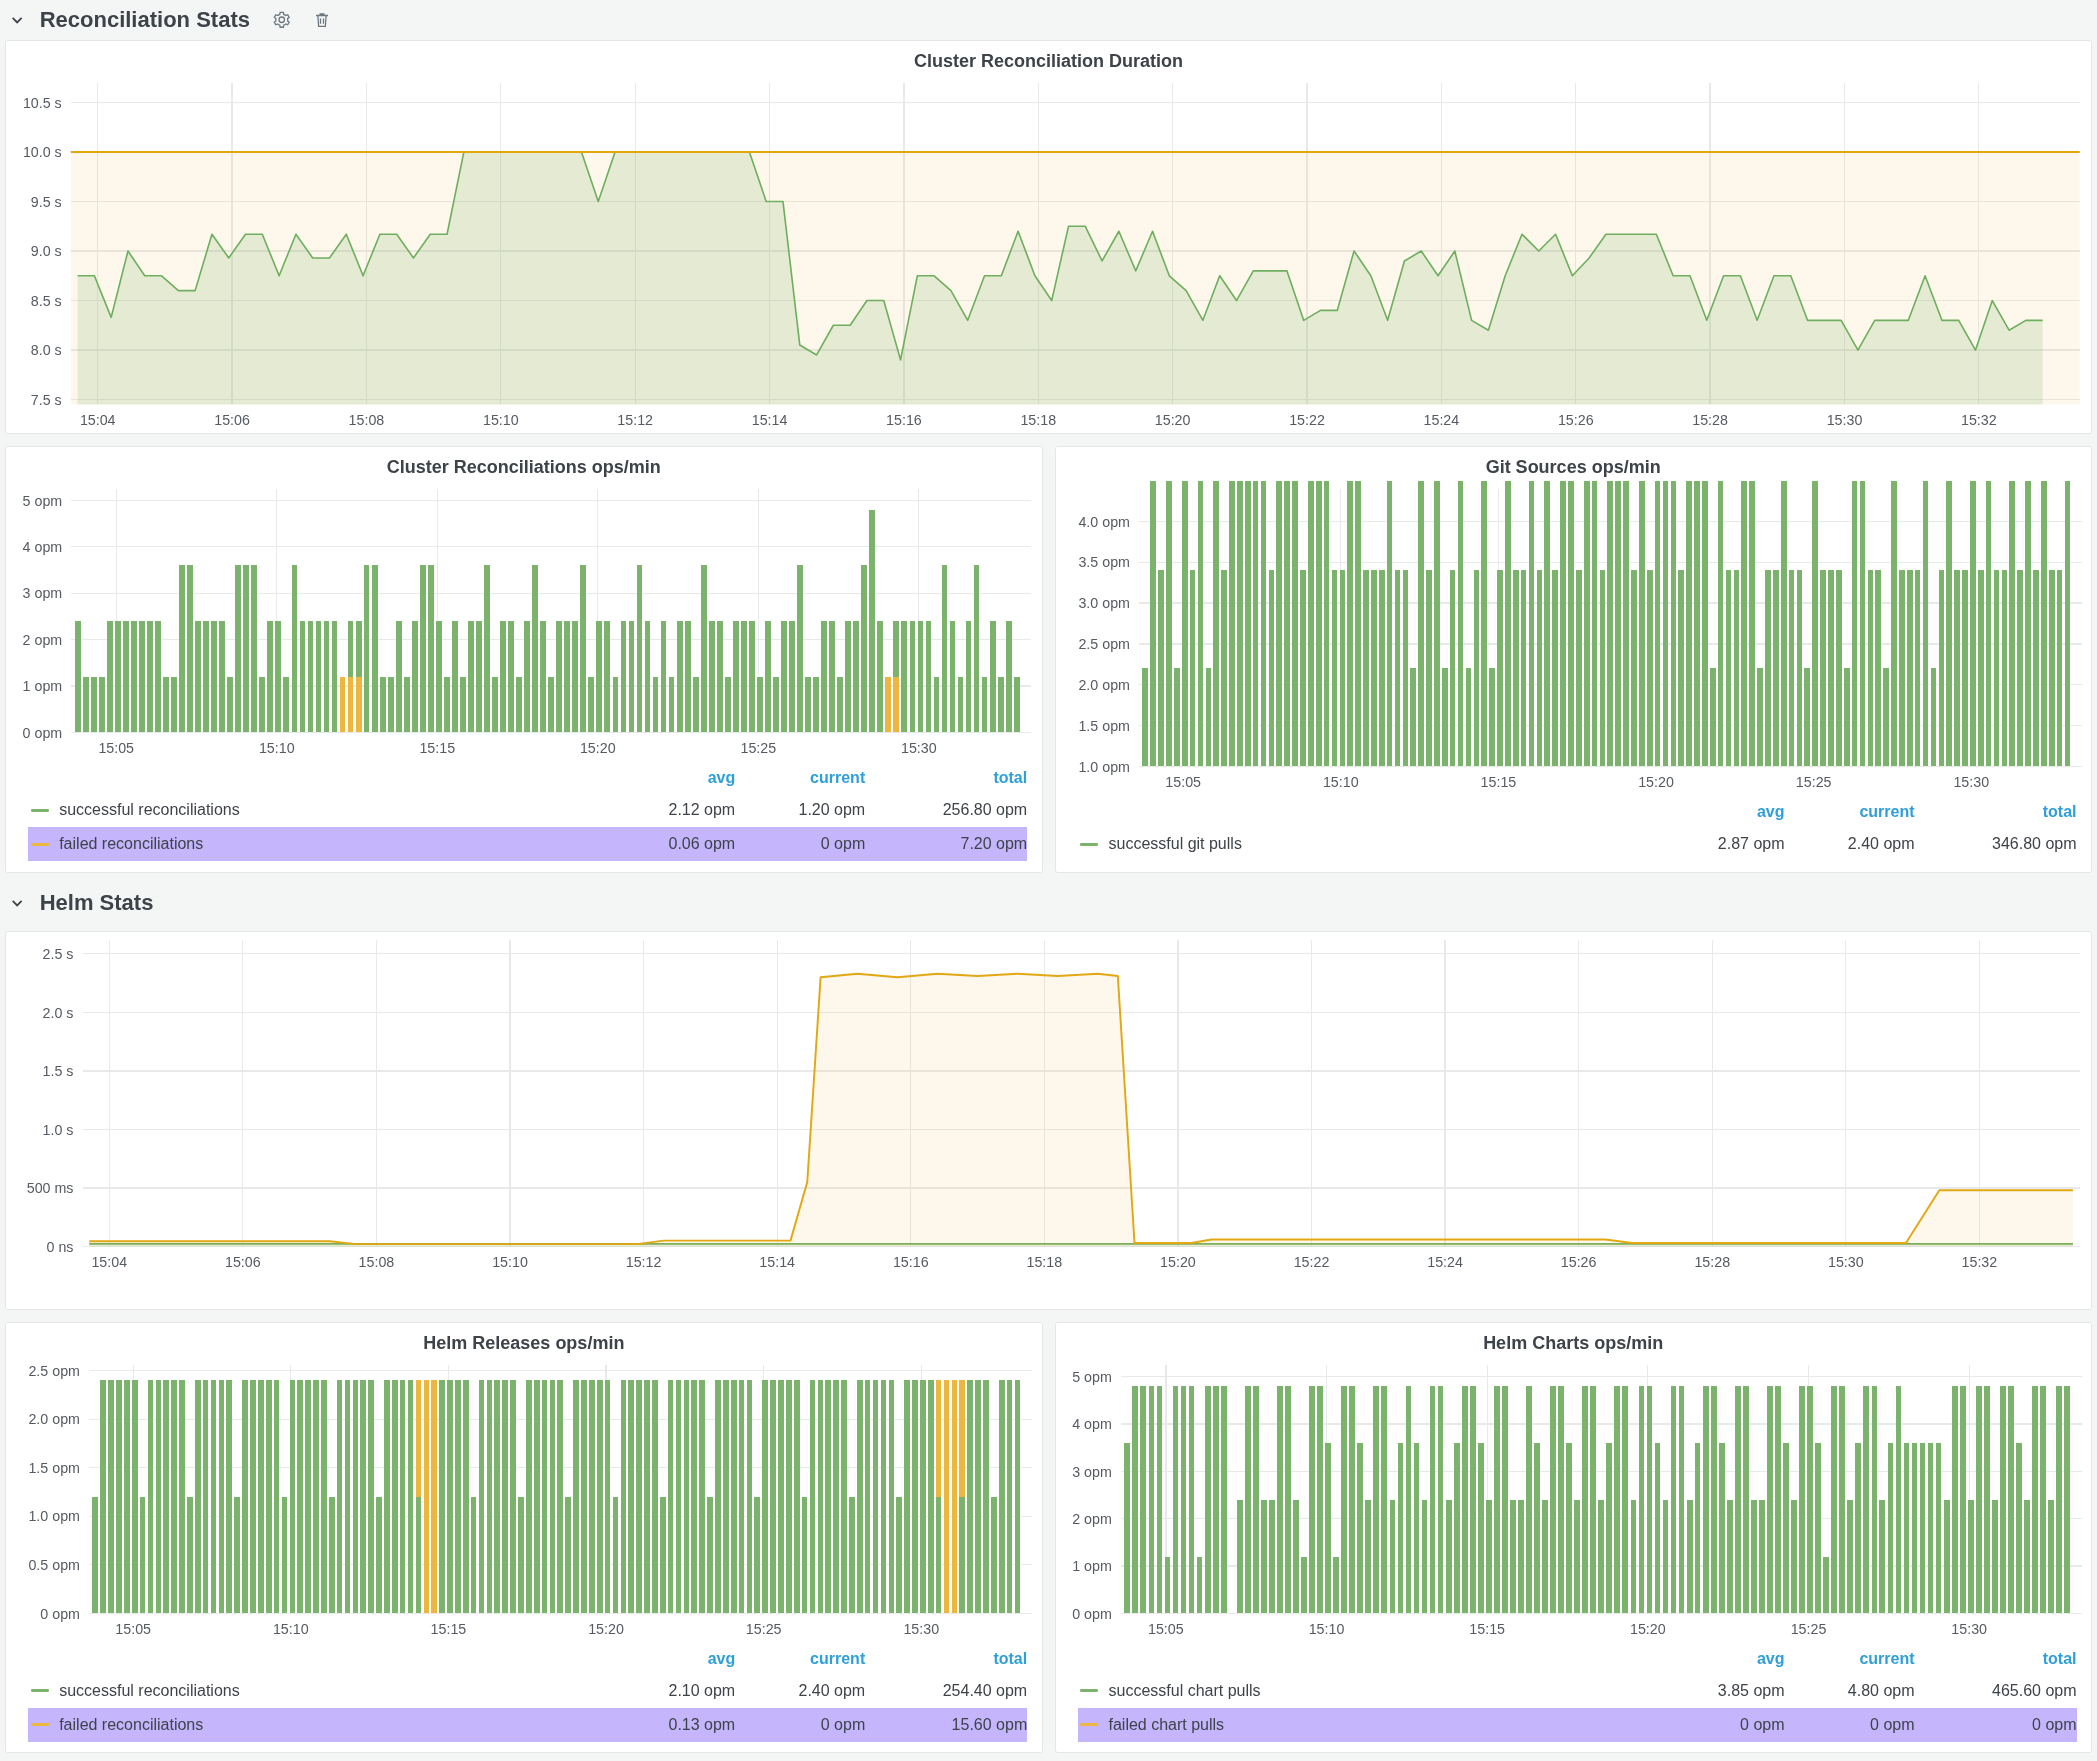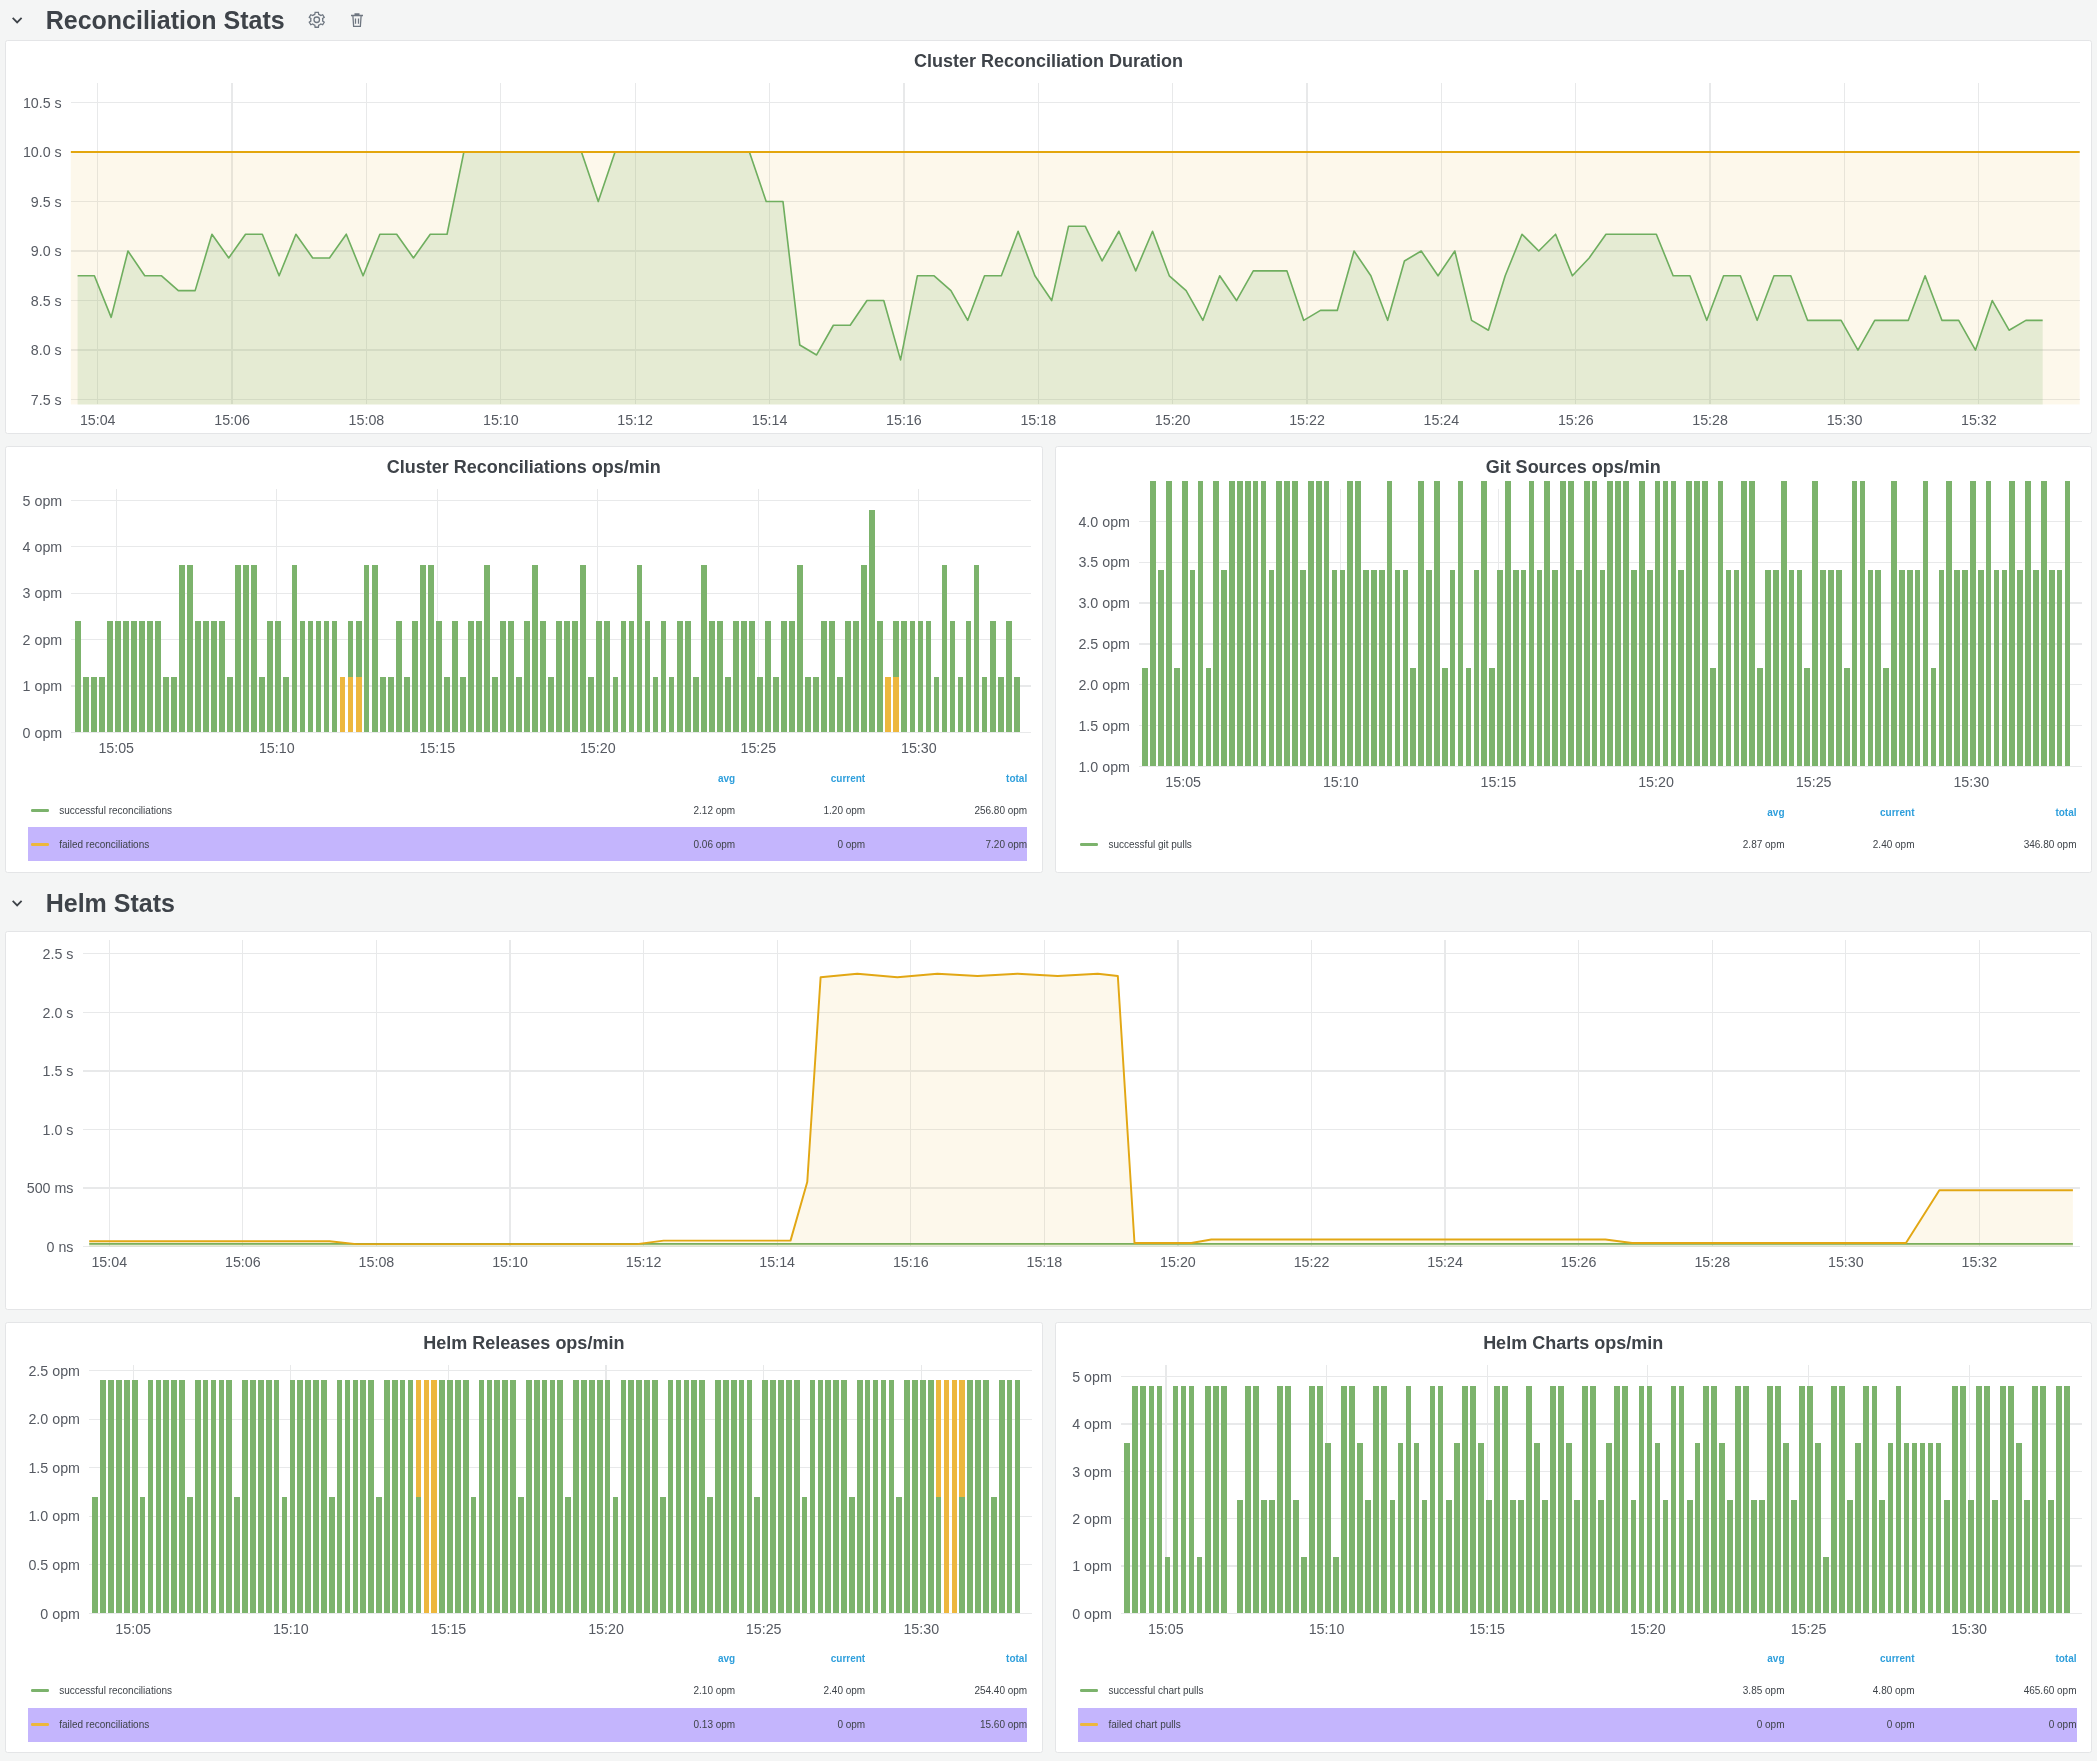--- a/index.html
+++ b/index.html
@@ -3,41 +3,41 @@
 <meta charset="utf-8">
 <style>
   html,body{margin:0;padding:0}
   body{
     width:2097px;height:1761px;overflow:hidden;box-sizing:border-box;
     background:#f4f5f5;color:#3e4349;
     font-family:"Liberation Sans",sans-serif;
     padding:0 5.2px;
   }
   .section-header{display:flex;align-items:center;height:40px;padding:0 5.2px}
-  .sh-title{font-size:25px;font-weight:700;margin-left:21px}
+  .sh-title{font-size:22px;font-weight:700;margin-left:15px}
   .sh-icon{margin-left:22px;cursor:pointer;display:flex;align-items:center}
   .row{display:flex;gap:12px}
   .panel{
     background:#fff;border:1.3px solid #e4e5e7;border-radius:2.6px;
     display:flex;flex-direction:column;min-width:0;box-sizing:border-box;
   }
   .panel-full{width:100%}
   .half{flex:1 1 0}
   #p1{height:394px;margin-bottom:11.7px}
   .row2 .panel{height:427px}
   .helm-header{margin-top:15.6px;margin-bottom:13px;height:30px}
   #p4{height:379px;margin-bottom:11.7px}
   .row3 .panel{height:431px}
   .panel-title{
     text-align:center;font-size:18px;font-weight:600;color:#3e4349;
     padding:10.4px 0 2.6px;flex:0 0 auto;cursor:pointer;
   }
   .chart{flex:1 1 auto;min-height:0;position:relative}
   .chart svg{display:block}
-  .legend{flex:0 0 auto;padding:2.6px 14.3px 10.4px 22px;font-size:10px}
+  .legend{flex:0 0 auto;padding:2.6px 14.3px 10.4px 22px;font-size:16px}
   .lg-head,.lg-row{display:grid;grid-template-columns:1fr 130px 130px 162px;align-items:center}
   .lg-head{height:30px;font-weight:700}
   .lg-head span{text-align:right}
   .lg-row{height:34px}
   .lg-row.striped{background:#c4b5fd}
   .lg-name{display:flex;align-items:center;gap:10.4px;padding-left:2.6px;cursor:pointer}
   .dash{width:18px;height:3.2px;border-radius:1.3px;flex:0 0 auto}
   .lg-v{text-align:right}
 </style>
 </head>

